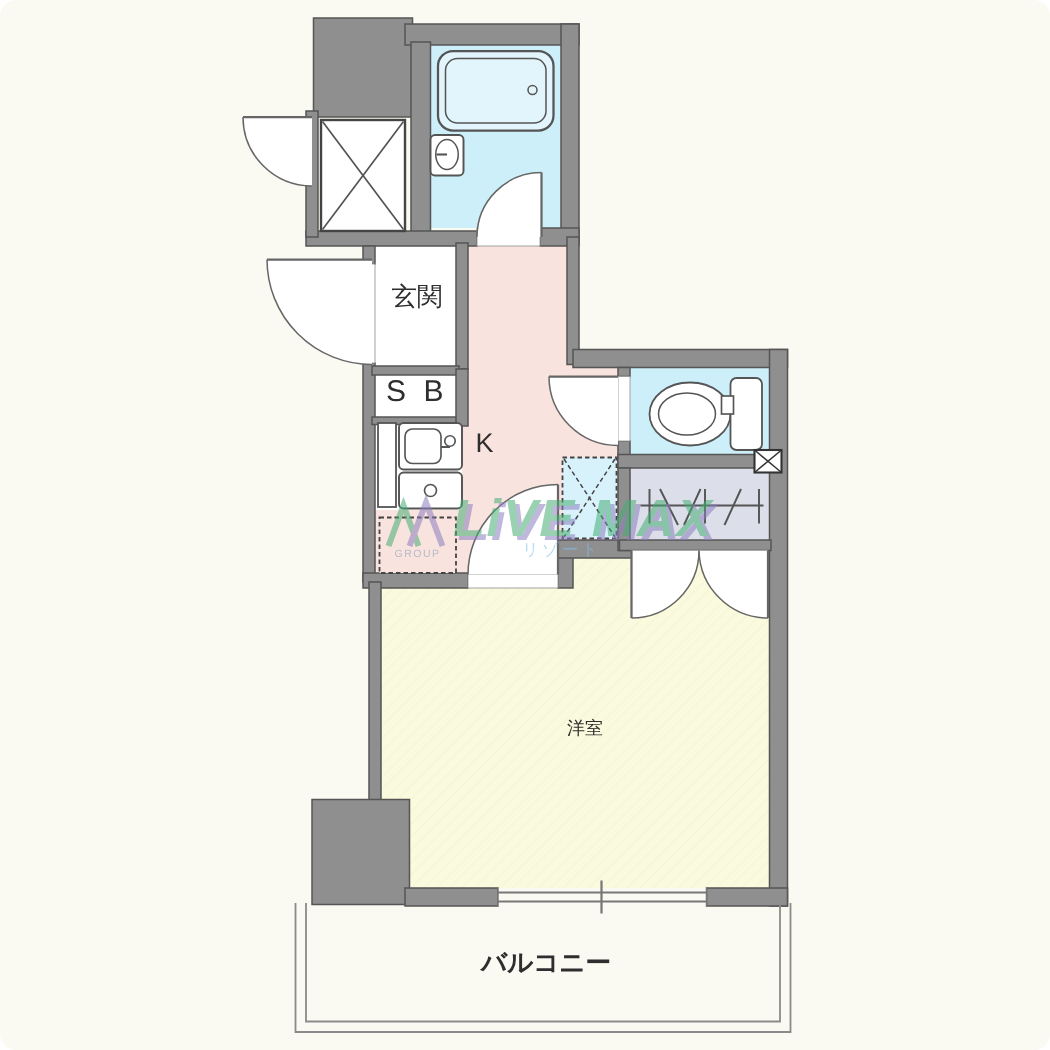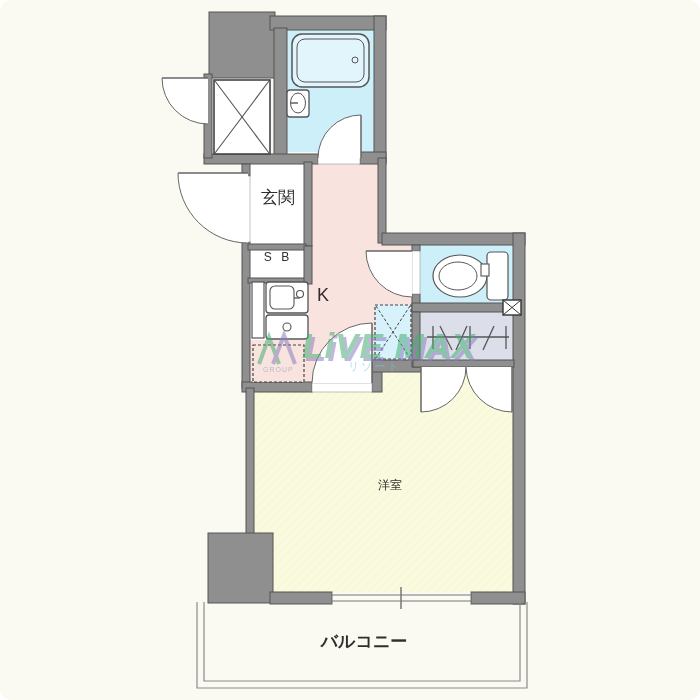--- a/index.html
+++ b/index.html
@@ -1,20 +1,20 @@
 <!DOCTYPE html>
 <html><head>
 <meta charset="utf-8">
 <style>
   html,body{margin:0;padding:0;background:#ffffff;font-family:"Liberation Sans",sans-serif;}
   #canvas{position:relative;width:700px;height:700px;background:#fafaf2;overflow:hidden;border-radius:11px;}
   #plan-svg{position:absolute;left:0;top:0;}
   .room-label{position:absolute;color:#2e2e2e;text-align:center;pointer-events:none;}
   .lbl-entrance{left:248px;top:186px;width:60px;font-size:17px;}
-  .lbl-shoebox{left:248px;top:250px;width:60px;font-size:12px;letter-spacing:3px;}
+  .lbl-shoebox{left:248px;top:250px;width:60px;font-size:20px;letter-spacing:3px;}
   .lbl-kitchen{left:306px;top:285px;width:34px;font-size:18px;}
   .lbl-western{left:348px;top:477px;width:84px;font-size:12px;}
   .lbl-balcony{left:278px;top:630px;width:172px;font-size:17px;font-weight:bold;}
   #watermark{position:absolute;left:256px;top:326px;width:300px;height:56px;opacity:0.55;pointer-events:none;}
   #wm-brand{position:absolute;left:46px;top:0px;font-size:35px;font-weight:bold;font-style:italic;
             color:#46ad74;text-shadow:3px 3px 0 #8d7fc0;white-space:nowrap;letter-spacing:1px;}
   #wm-sub{position:absolute;left:92px;top:33px;font-size:11px;color:#7fc0e8;letter-spacing:2px;}
   #wm-logo{position:absolute;left:0;top:4px;}
   #wm-group{position:absolute;left:7px;top:40px;font-size:7px;color:#7f9ab8;letter-spacing:1px;}
 </style>

